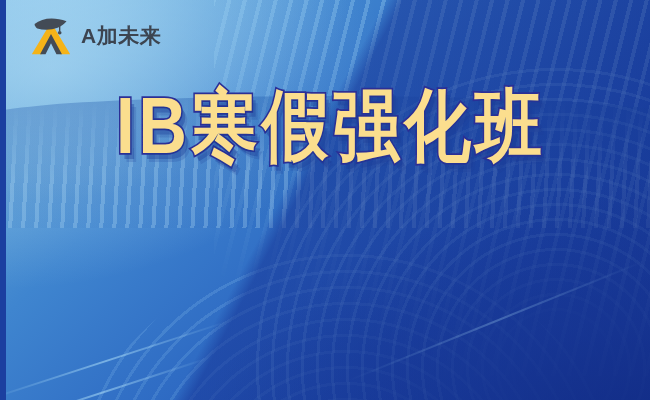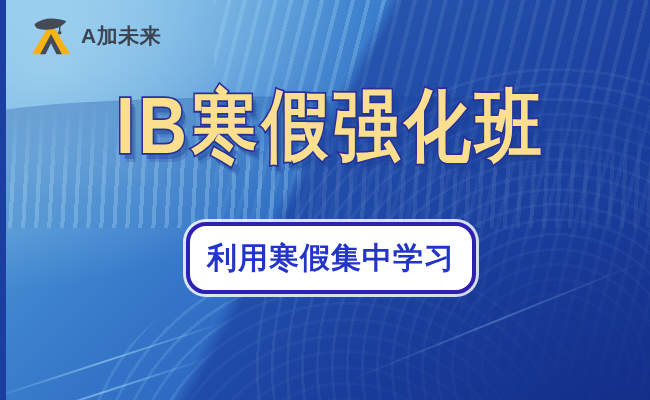--- a/index.html
+++ b/index.html
@@ -266,16 +266,15 @@
 
       <path d="M69 24 L69 38" stroke="#434B56" stroke-width="3" fill="none"></path>
       <circle cx="69" cy="41" r="4" fill="#434B56"></circle>
     </svg>
     <span class="logo-text">A加未来</span>
   </div>
 
   <div class="headline">IB寒假强化班</div>
 
   <div class="subtitle-row">
-    <div class="pill pill-white">利用寒假集中学习</div>
   </div>
 
 </div>
 
 </body></html>

